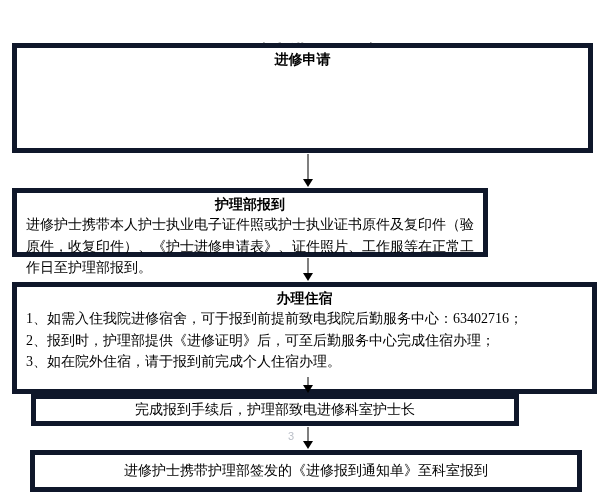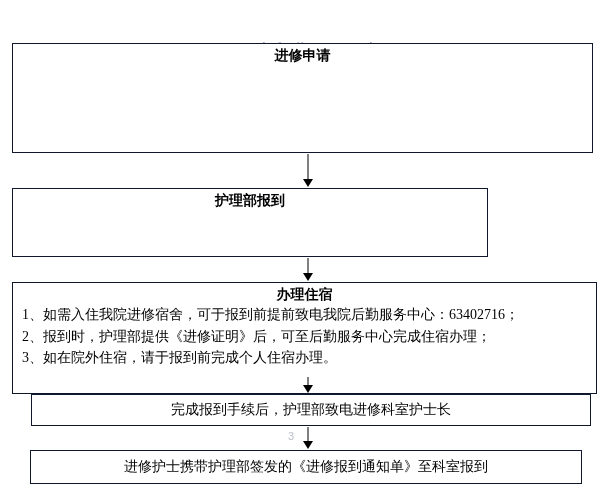--- a/index.html
+++ b/index.html
@@ -21,30 +21,30 @@
     left: 0;
     width: 615px;
     text-align: center;
     font-size: 17px;
     font-weight: bold;
     letter-spacing: 1px;
     margin-top: 36px;
   }
   .flow-box {
     position: absolute;
-    border: 1px solid #0f172a;
+    border: 5px solid #0f172a;
     background: #ffffff;
     box-sizing: border-box;
     padding: 2px 9px 0 9px;
     font-size: 14px;
   }
   .box-1 { left: 12px; top: 43px;  width: 581px; height: 110px; }
   .box-2 { left: 12px; top: 188px; width: 476px; height: 69px; }
   .box-3 { left: 12px; top: 282px; width: 585px; height: 112px; }
-  .box-4 { left: 31px; top: 394px; width: 560px; height: 32px; padding: 0; }
+  .box-4 { left: 31px; top: 394px; width: 488px; height: 32px; padding: 0; }
   .box-5 { left: 30px; top: 450px; width: 552px; height: 31px; padding: 16px; }
   .box-header {
     text-align: center;
     font-weight: bold;
     line-height: 19px;
     font-size: 14px;
   }
   .box-body {
     line-height: 21.5px;
     text-align: justify;
@@ -105,20 +105,21 @@
   <div class="box-header">进修申请</div>
 </div>
 
 <div class="flow-arrow arrow-1">
   <div class="arrow-line"></div>
   <div class="arrow-head"></div>
 </div>
 
 <div class="flow-box box-2">
   <div class="box-header">护理部报到</div>
+  <div class="box-body">进修护士携带本人护士执业电子证件照或护士执业证书原件及复印件（验原件，收复印件）、《护士进修申请表》、证件照片、工作服等在正常工作日至护理部报到。</div>
 </div>
 
 <div class="flow-arrow arrow-2">
   <div class="arrow-line"></div>
   <div class="arrow-head"></div>
 </div>
 
 <div class="flow-box box-3">
   <div class="box-header">办理住宿</div>
   <div class="box-item">1、如需入住我院进修宿舍，可于报到前提前致电我院后勤服务中心：63402716；</div>

